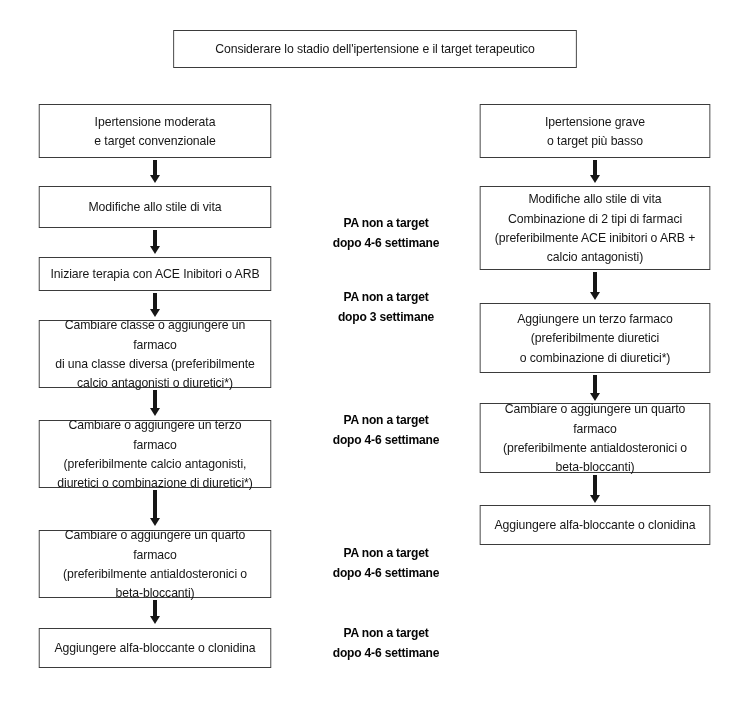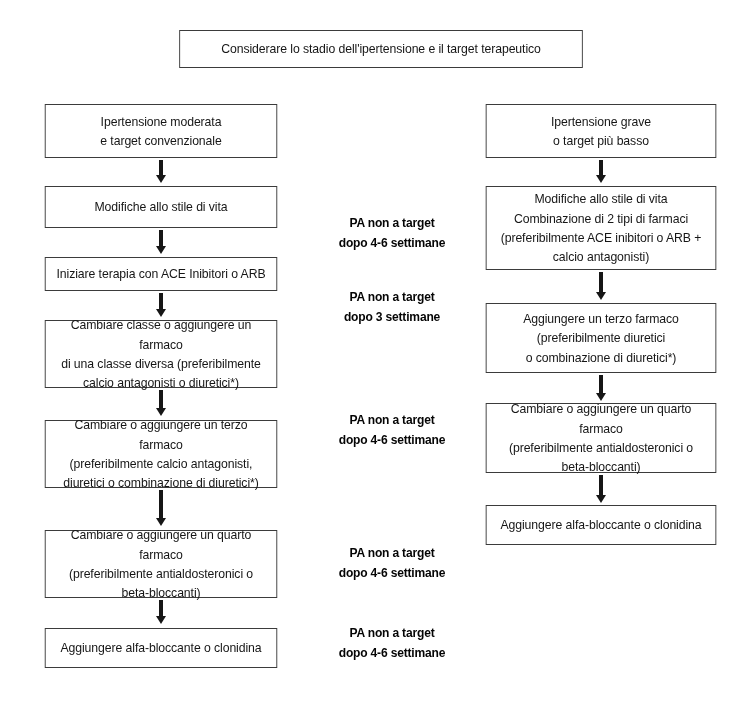--- a/index.html
+++ b/index.html
@@ -10,21 +10,21 @@
   body {
     width: 738px;
     height: 702px;
     position: relative;
     font-family: "Liberation Sans", sans-serif;
     color: #1a1a1a;
     overflow: hidden;
   }
   #canvas {
     position: absolute;
-    left: 12px; top: 0;
+    left: 6px; top: 0;
     width: 592px;
     height: 702px;
   }
   .box {
     position: absolute;
     box-sizing: border-box;
     background: #ffffff;
     border: 1.6px solid #3b3b3b;
     display: flex;
     align-items: center;

